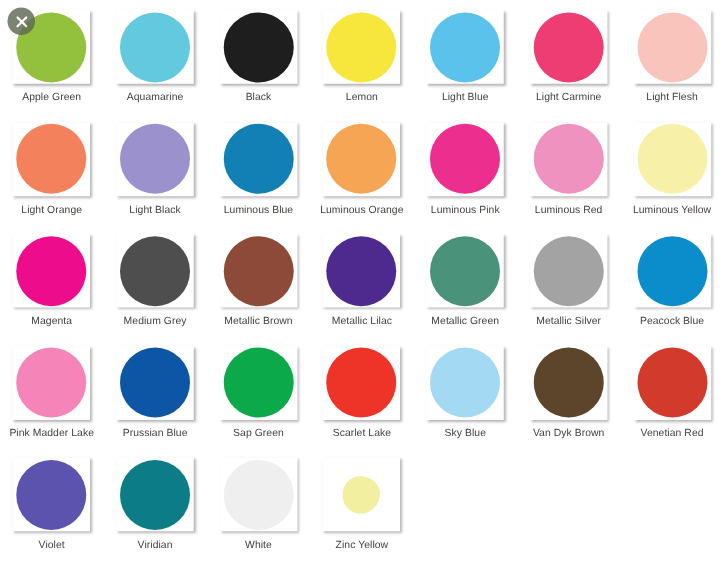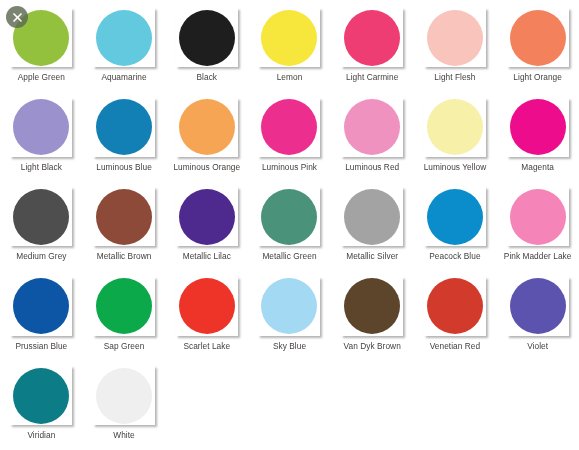--- a/index.html
+++ b/index.html
@@ -127,20 +127,26 @@
       <div class="swatch-label">Black</div>
     </div>
     <div class="swatch-cell">
       <div class="tile">
         <span class="dot" style="background: rgb(247, 231, 60);"></span>
       </div>
       <div class="swatch-label">Lemon</div>
     </div>
     <div class="swatch-cell">
       <div class="tile">
+        <span class="dot" style="background: rgb(91, 194, 236);"></span>
+      </div>
+      <div class="swatch-label">Light Blue</div>
+    </div>
+    <div class="swatch-cell">
+      <div class="tile">
         <span class="dot" style="background: rgb(238, 61, 114);"></span>
       </div>
       <div class="swatch-label">Light Carmine</div>
     </div>
     <div class="swatch-cell">
       <div class="tile">
         <span class="dot" style="background: rgb(248, 196, 187);"></span>
       </div>
       <div class="swatch-label">Light Flesh</div>
     </div>
@@ -280,20 +286,26 @@
       <div class="tile">
         <span class="dot" style="background: rgb(12, 124, 135);"></span>
       </div>
       <div class="swatch-label">Viridian</div>
     </div>
     <div class="swatch-cell">
       <div class="tile">
         <span class="dot" style="background: rgb(239, 239, 239);"></span>
       </div>
       <div class="swatch-label">White</div>
+    </div>
+    <div class="swatch-cell">
+      <div class="tile">
+        <span class="dot small textured" style="background: rgb(242, 239, 160);"></span>
+      </div>
+      <div class="swatch-label">Zinc Yellow</div>
     </div>
   </div>
 
 <div id="close-button" title="">
   <svg width="13" height="13" viewBox="0 0 13 13" aria-hidden="true">
     <line x1="3" y1="3" x2="10" y2="10" stroke="#ffffff" stroke-width="1.7" stroke-linecap="round"></line>
     <line x1="10" y1="3" x2="3" y2="10" stroke="#ffffff" stroke-width="1.7" stroke-linecap="round"></line>
   </svg>
 </div>
 

